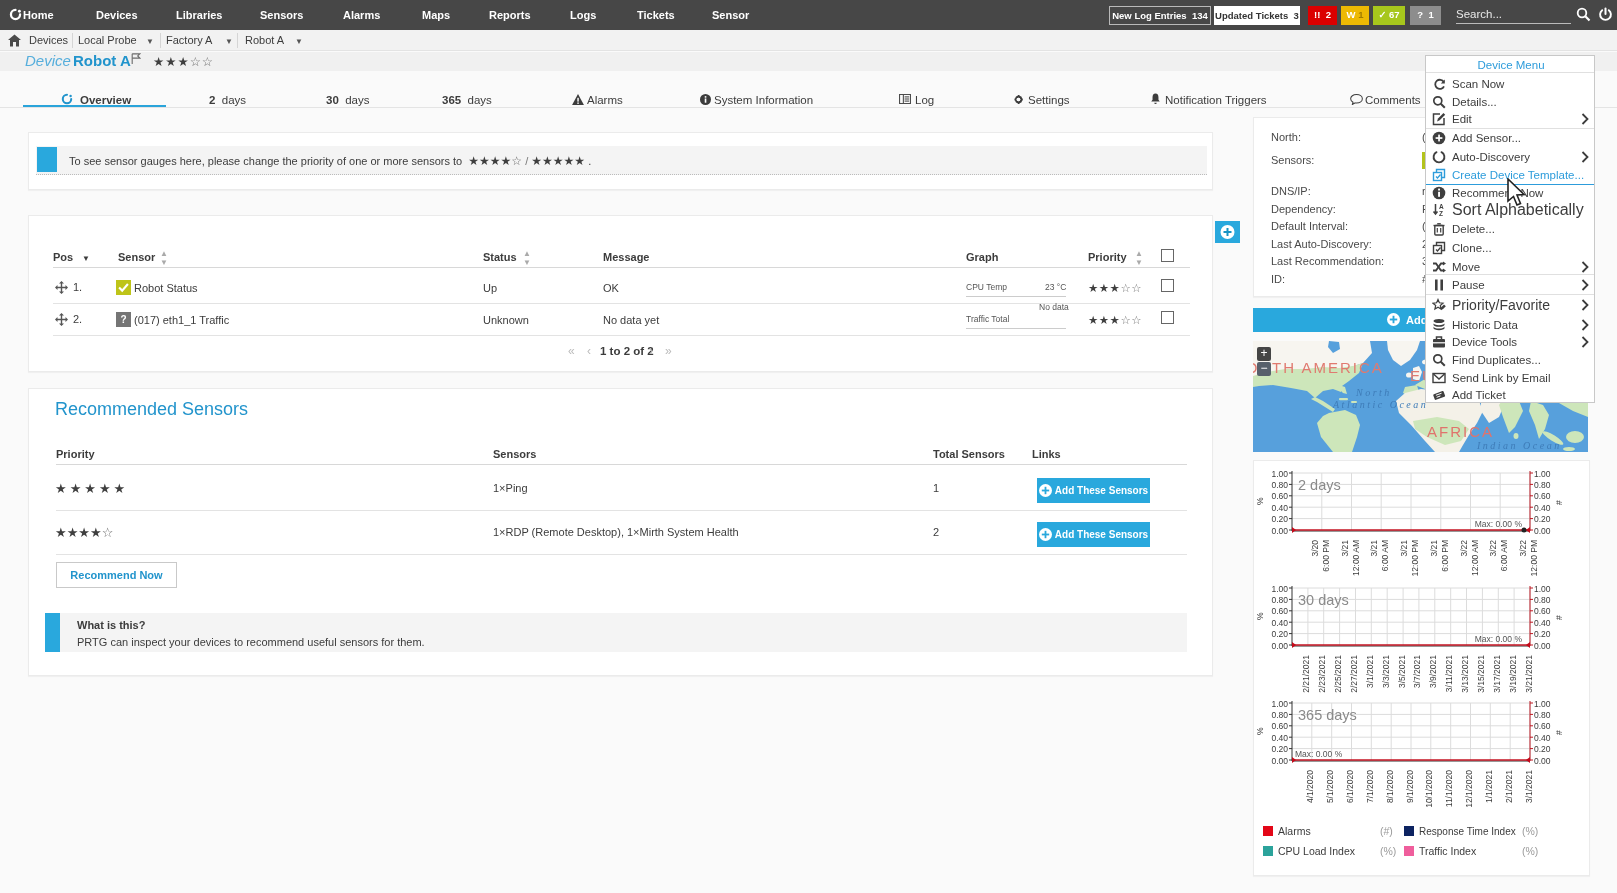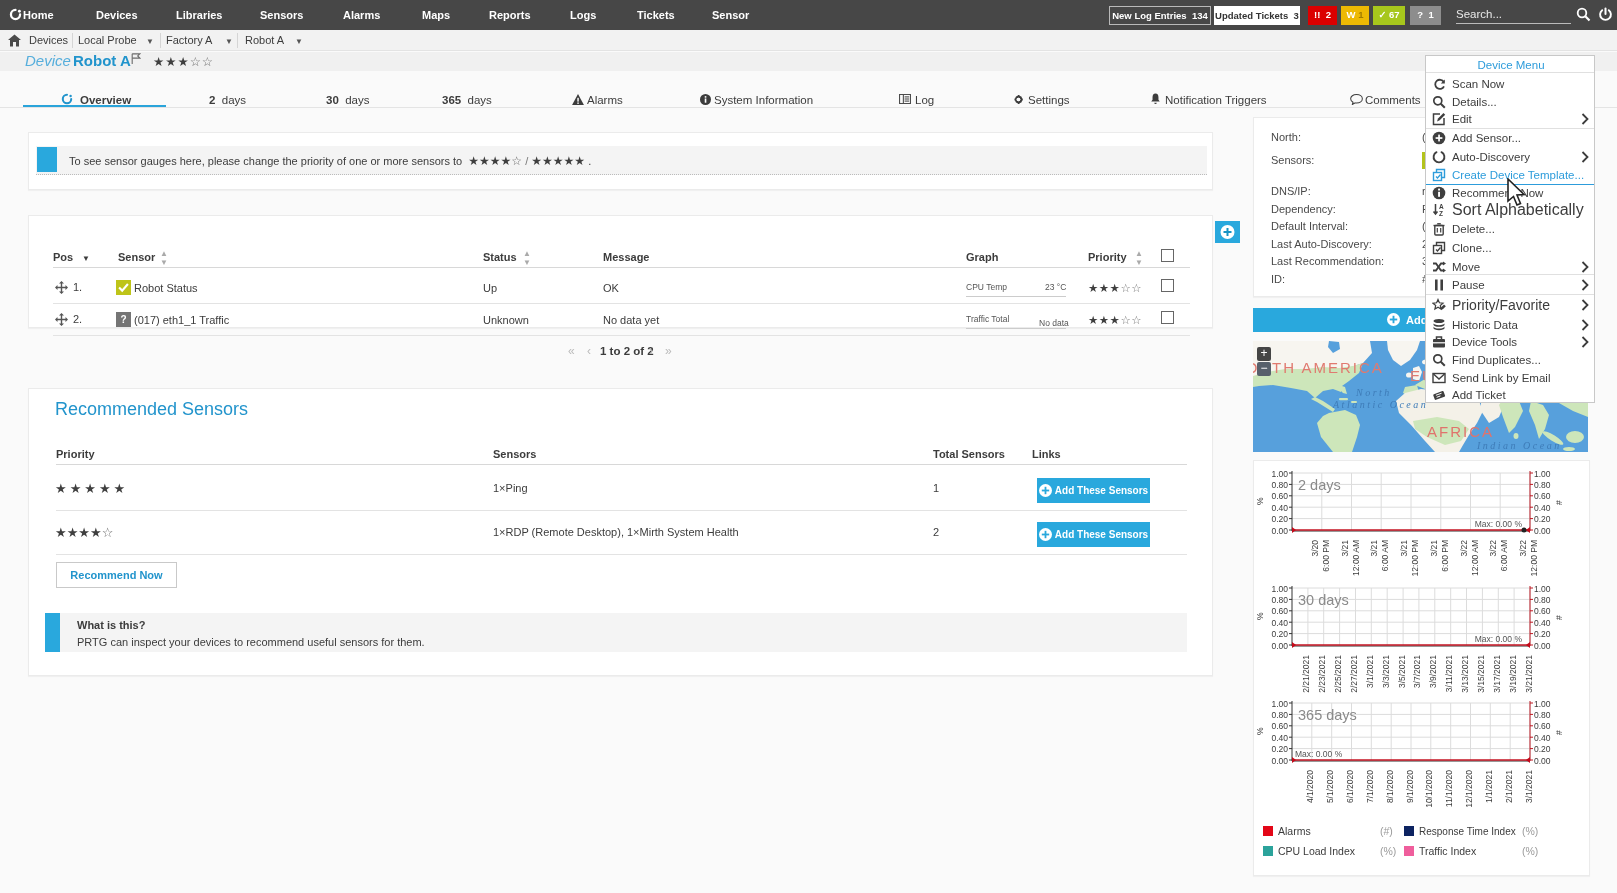--- a/index.html
+++ b/index.html
@@ -129,21 +129,21 @@
     </svg>
   <span class="tab" style="left:1365px;">Comments</span>
 </div>
 <div id="tabline"></div>
 
 <div class="panel" id="notice" style="left:28px; top:132px; width:1185px; height:58px;">
   <div class="abs graybox" style="left:7px; top:13px; width:1171px; height:29px; border-bottom:1px dotted #bbb;"></div>
   <div class="abs" style="left:8px; top:14px; width:20px; height:25px; background:#29a8dd;"></div>
   <span class="abs" style="left:40px; top:21px; font-size:11px; color:#3c3c3c;">To see sensor gauges here, please change the priority of one or more sensors to&nbsp; <span class="star-f" style="font-size:12px;">★★★★</span><span class="star-e" style="font-size:12px;">☆</span> <span style="color:#777;">/</span> <span class="star-f" style="font-size:12px;">★★★★★</span> .</span>
 </div>
-<div class="panel" id="senstable" style="left:28px; top:215px; width:1185px; height:113px; font-size:11px; color:#3c3c3c;">
+<div class="panel" id="senstable" style="left:28px; top:215px; width:1185px; height:157px; font-size:11px; color:#3c3c3c;">
 
   <span class="abs" style="left:24px; top:35px; font-weight:bold;">Pos</span>
   <span class="abs" style="left:53px; top:38px; font-size:8px; color:#3c3c3c;">▼</span>
   <span class="abs" style="left:89px; top:35px; font-weight:bold;">Sensor</span>
   <span class="abs" style="left:131px; top:33px; font-size:8px; color:#aaa;">▲<br>▼</span>
   <span class="abs" style="left:454px; top:35px; font-weight:bold;">Status</span>
   <span class="abs" style="left:494px; top:33px; font-size:8px; color:#aaa;">▲<br>▼</span>
   <span class="abs" style="left:574px; top:35px; font-weight:bold;">Message</span>
   <span class="abs" style="left:937px; top:35px; font-weight:bold;">Graph</span>
   <span class="abs" style="left:1059px; top:35px; font-weight:bold;">Priority</span>
@@ -170,21 +170,21 @@
 
   <svg class="abs" style="left:26px; top:97px;" width="13" height="13" viewBox="0 0 13 13">
       <path d="M6.5 0 L9 2.5 H7.2 V5.8 H10.5 V4 L13 6.5 L10.5 9 V7.2 H7.2 V10.5 H9 L6.5 13 L4 10.5 H5.8 V7.2 H2.5 V9 L0 6.5 L2.5 4 V5.8 H5.8 V2.5 H4 Z" fill="#555"></path>
     </svg>
   <span class="abs" style="left:44px; top:97px;">2.</span>
   <span class="abs" style="left:87px; top:96px; width:15px; height:15px; background:#757575; color:#fff; font-size:10px; font-weight:bold; text-align:center; line-height:15px;">?</span>
   <span class="abs" style="left:105px; top:98px;">(017) eth1_1 Traffic</span>
   <span class="abs" style="left:454px; top:98px;">Unknown</span>
   <span class="abs" style="left:574px; top:98px;">No data yet</span>
   <span class="abs" style="left:937px; top:98px; font-size:8.5px; color:#555;">Traffic Total</span>
-  <span class="abs" style="left:1010px; top:102px; font-size:8.5px; color:#555;">No data</span>
+  <span class="abs" style="left:1010px; top:86px; font-size:8.5px; color:#555;">No data</span>
   <span class="abs" style="left:937px; top:112px; width:100px; height:1px; background:#ccc;"></span>
   <span class="abs" style="left:1059px; top:97px; font-size:11.5px; letter-spacing:0.5px;"><span class="star-f">★★★</span><span class="star-e">☆☆</span></span>
   <span class="abs" style="left:1132px; top:95px; width:13px; height:13px; border:1.5px solid #666;"></span>
   <div class="abs" style="left:24px; top:119px; width:1137px; height:1px; background:#e3e3e3;"></div>
 
   <span class="abs" style="left:539px; top:128px; color:#bbb; font-size:12px;">«</span>
   <span class="abs" style="left:558px; top:128px; color:#bbb; font-size:12px;">‹</span>
   <span class="abs" style="left:571px; top:129px; font-size:11.5px; font-weight:bold; color:#3c3c3c;">1 to 2 of 2</span>
   <span class="abs" style="left:620px; top:128px; color:#bbb; font-size:12px;">›</span>
   <span class="abs" style="left:636px; top:128px; color:#bbb; font-size:12px;">»</span>

